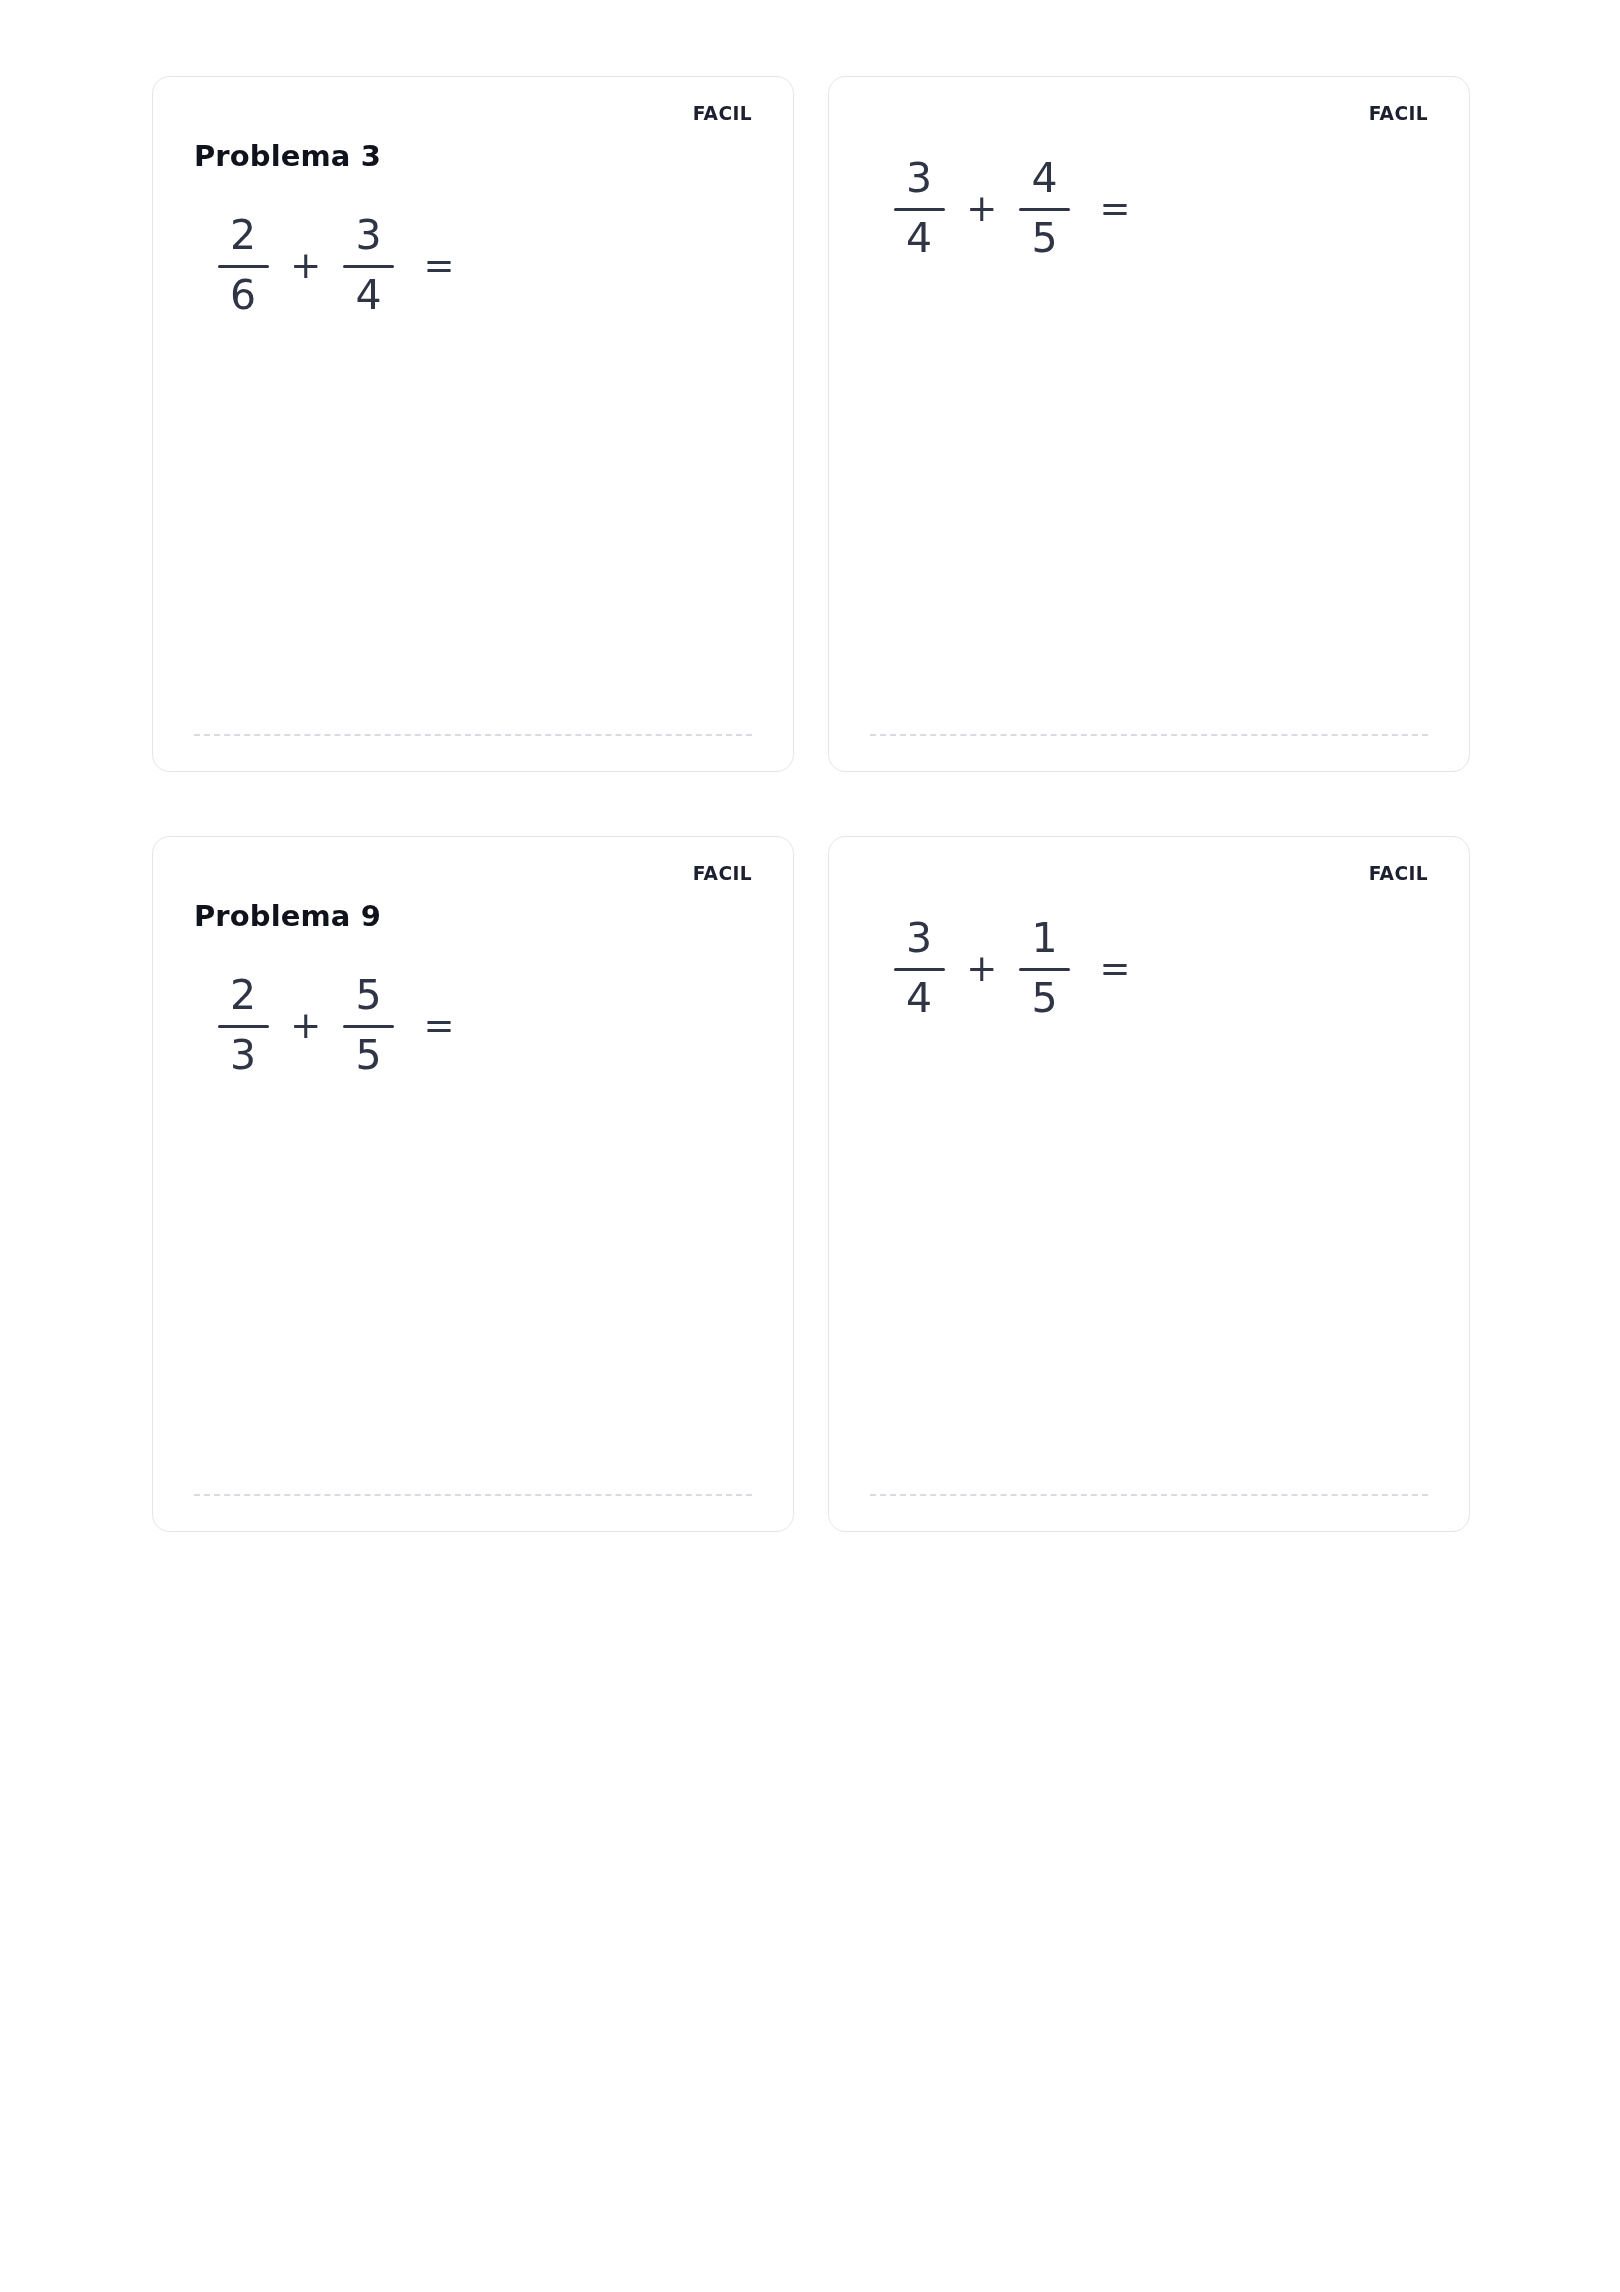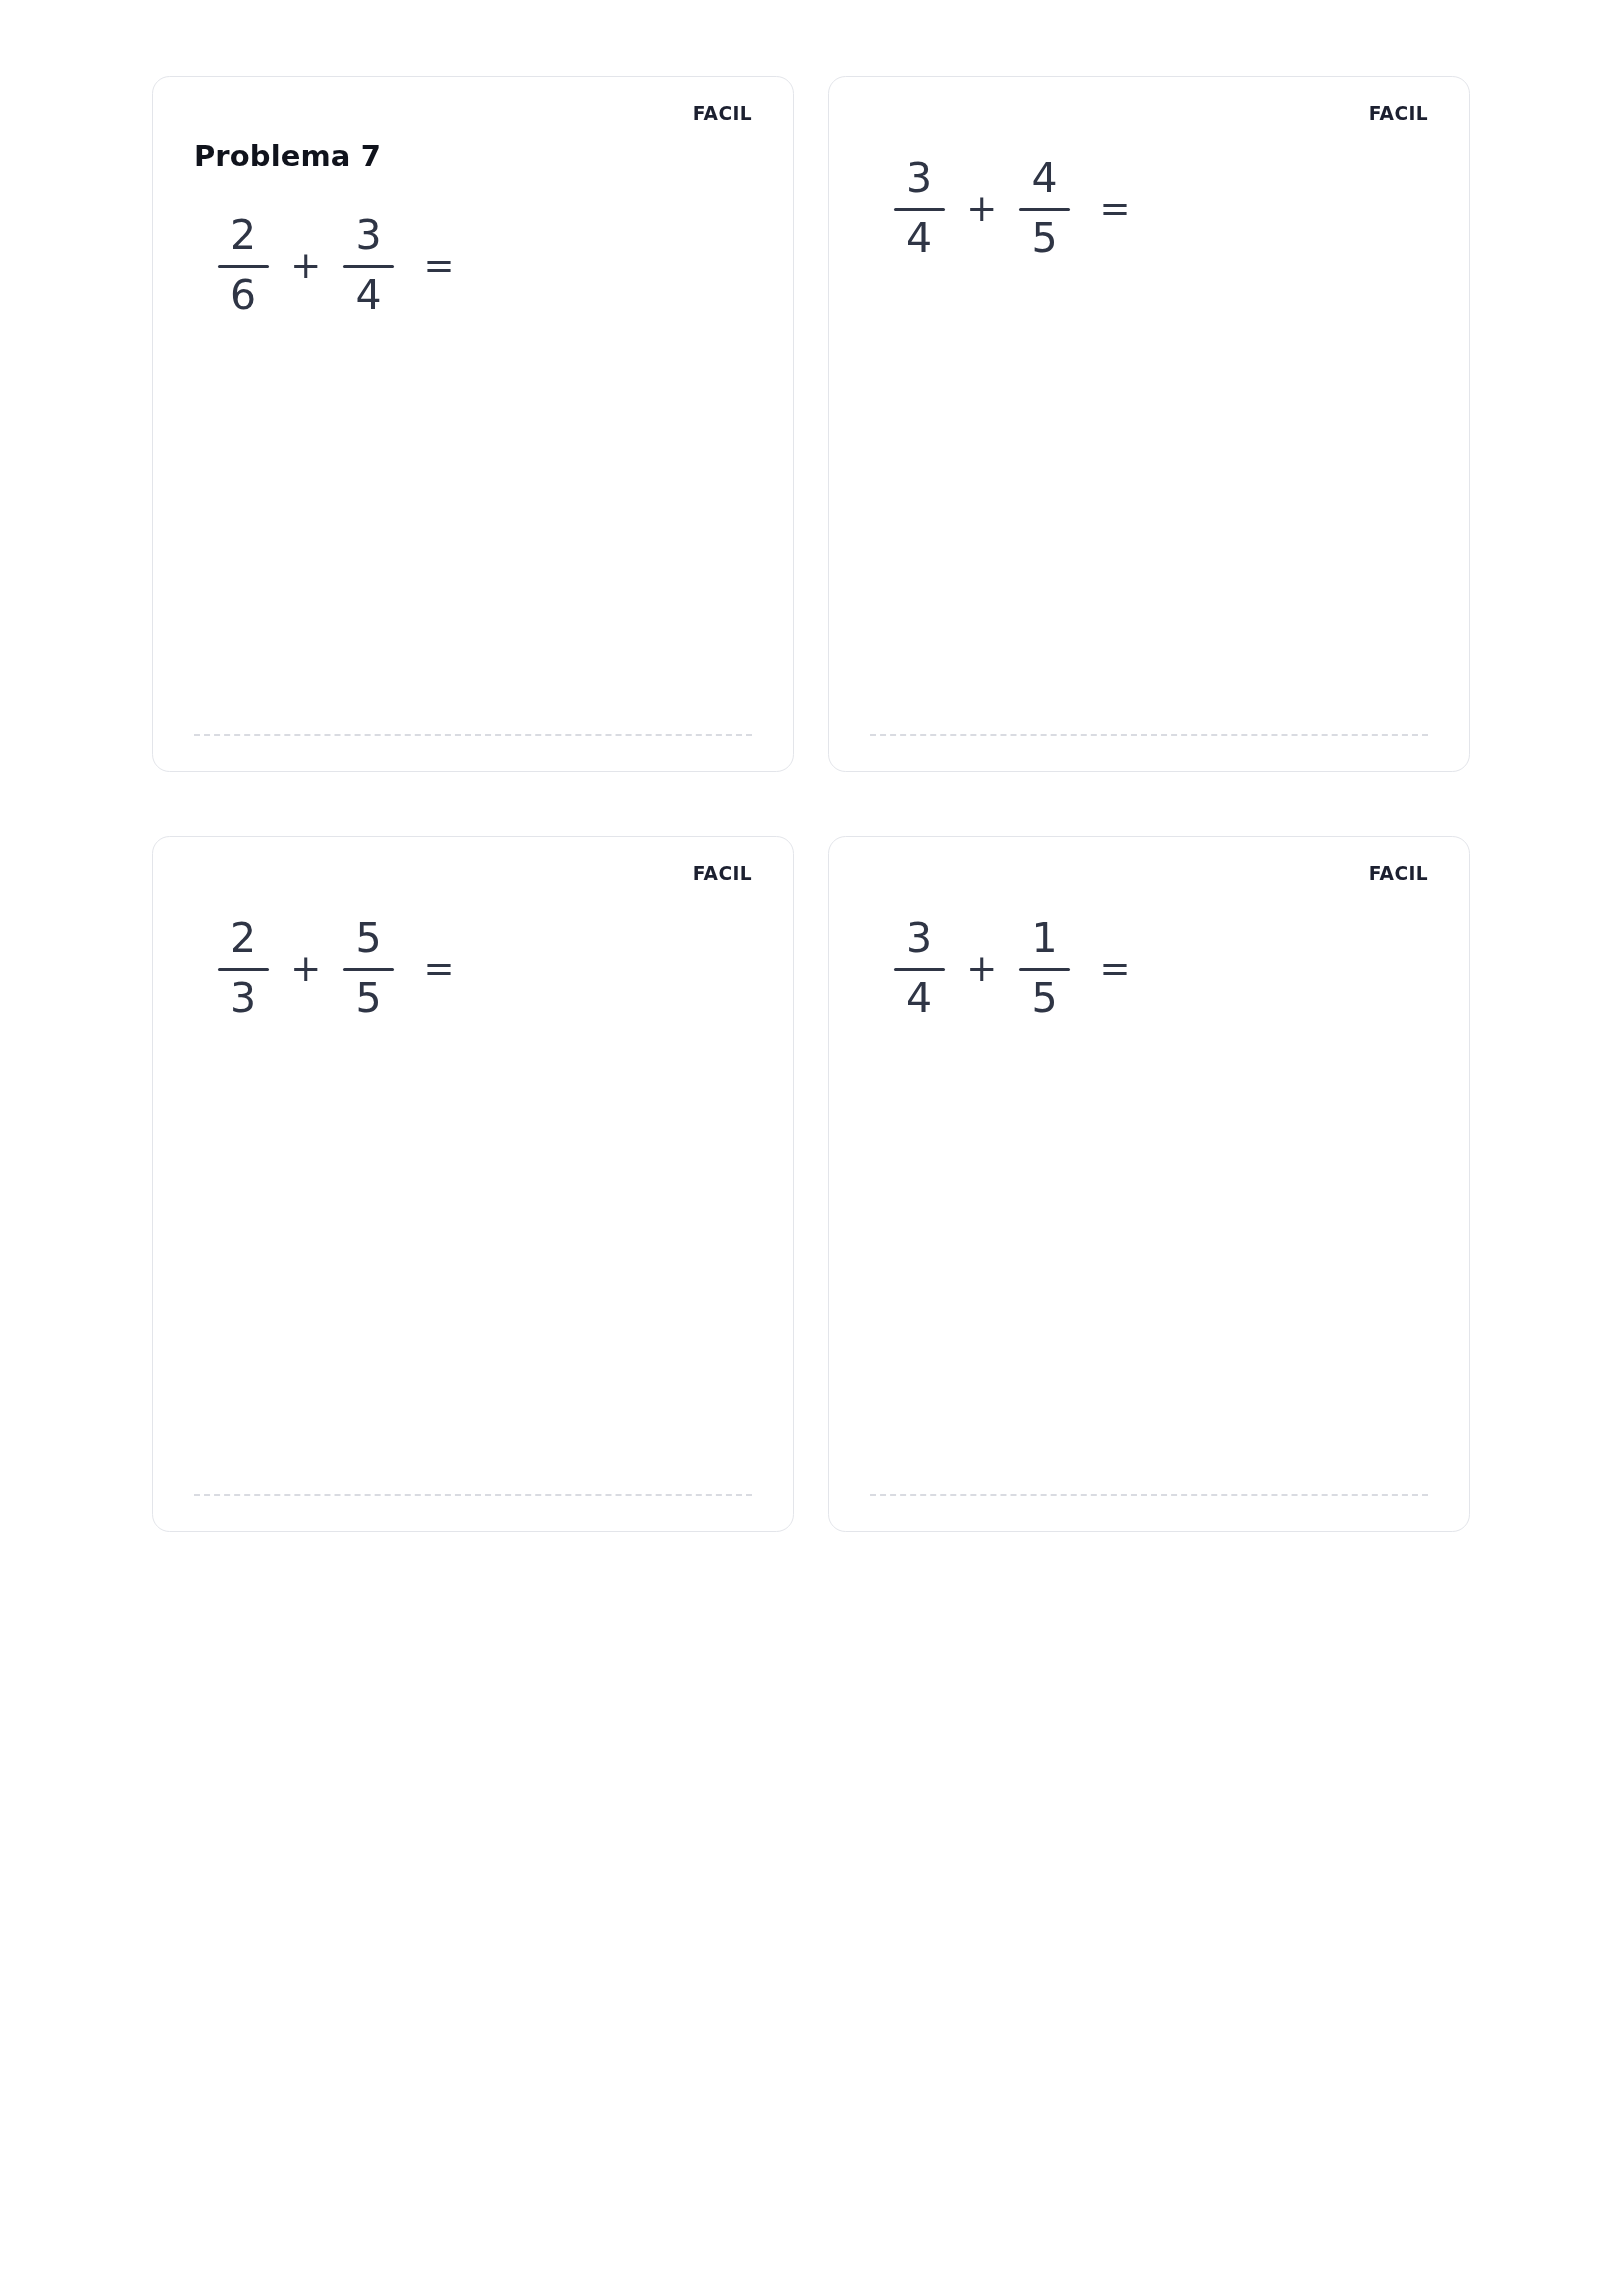--- a/index.html
+++ b/index.html
@@ -105,21 +105,21 @@
   }
 </style>
 </head>
 <body>
 
 <div class="sheet">
   <div class="grid">
 
     <div class="card">
       <div class="badge">FACIL</div>
-      <div class="title">Problema 7</div>
+      <div class="title">Problema 3</div>
       <div class="expr">
         <span class="frac">
           <span class="num">2</span>
           <span class="bar"></span>
           <span class="den">6</span>
         </span>
         <span class="op">+</span>
         <span class="frac">
           <span class="num">3</span>
           <span class="bar"></span>
@@ -144,20 +144,21 @@
           <span class="bar"></span>
           <span class="den">5</span>
         </span>
         <span class="eq">=</span>
       </div>
       <div class="answer-line"></div>
     </div>
 
     <div class="card">
       <div class="badge">FACIL</div>
+      <div class="title">Problema 9</div>
       <div class="expr">
         <span class="frac">
           <span class="num">2</span>
           <span class="bar"></span>
           <span class="den">3</span>
         </span>
         <span class="op">+</span>
         <span class="frac">
           <span class="num">5</span>
           <span class="bar"></span>

